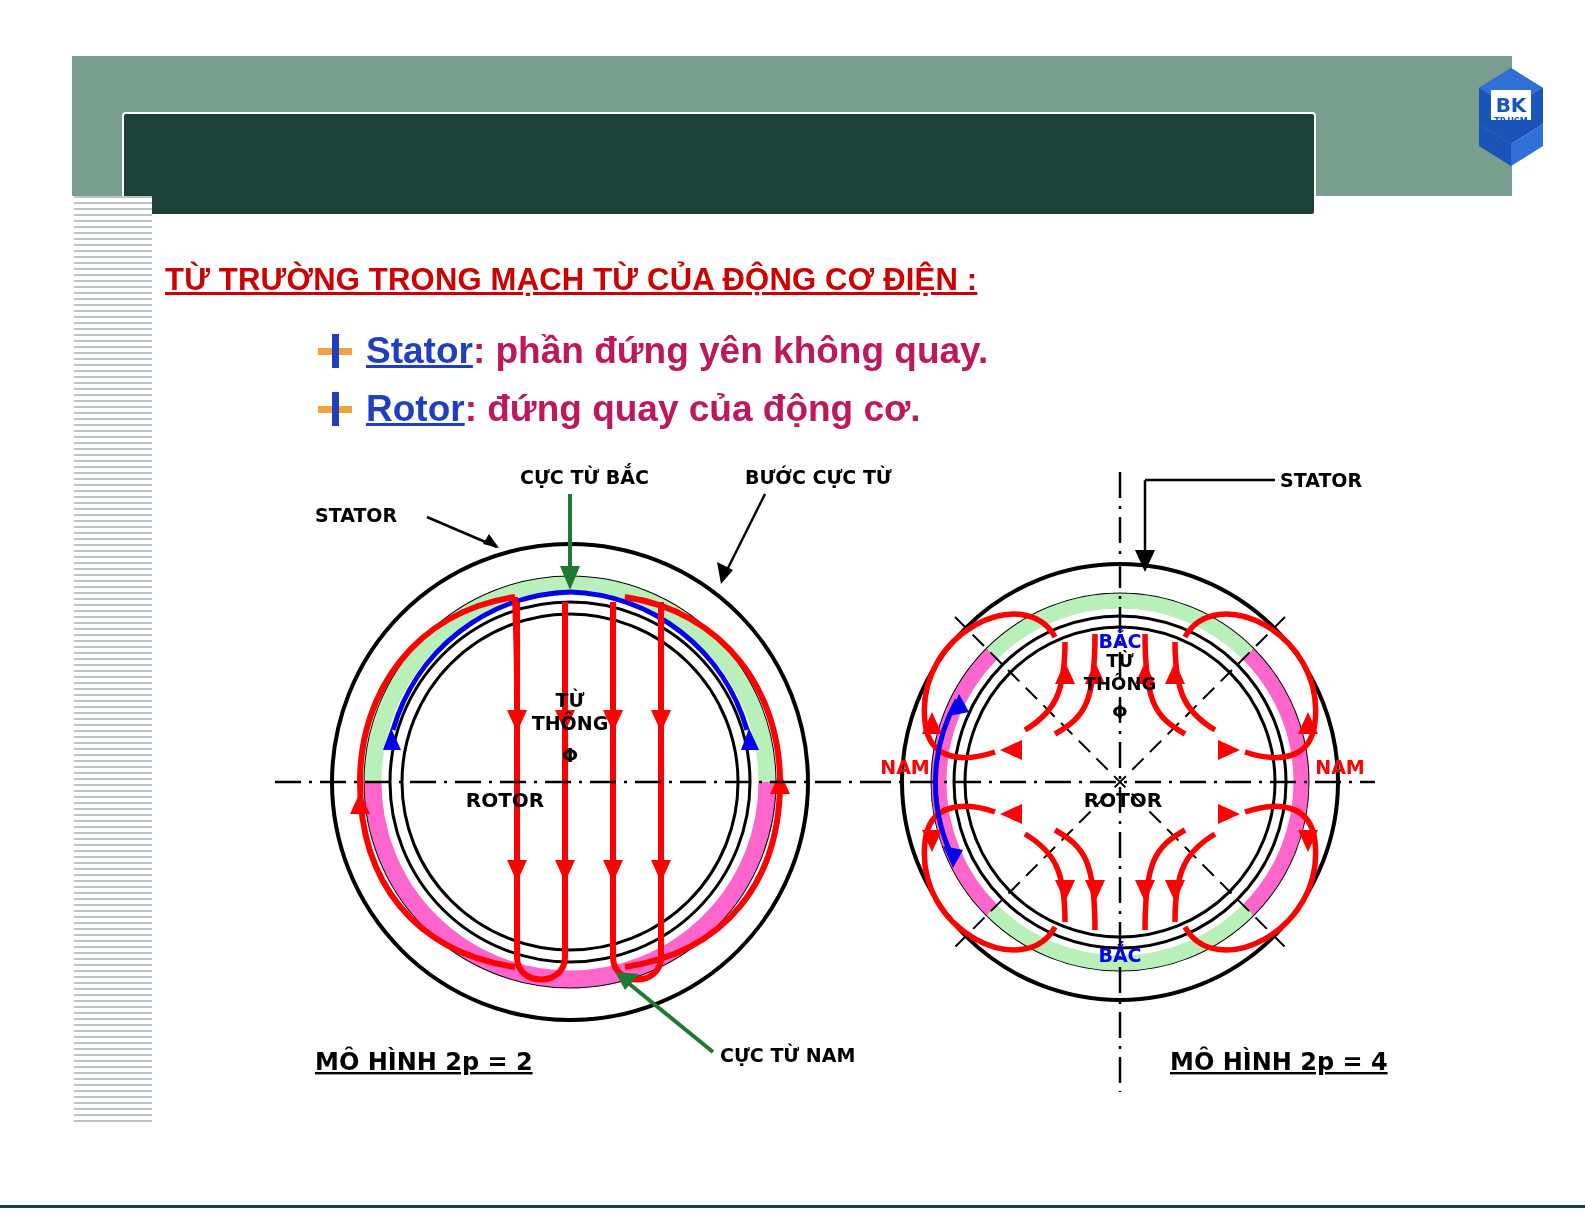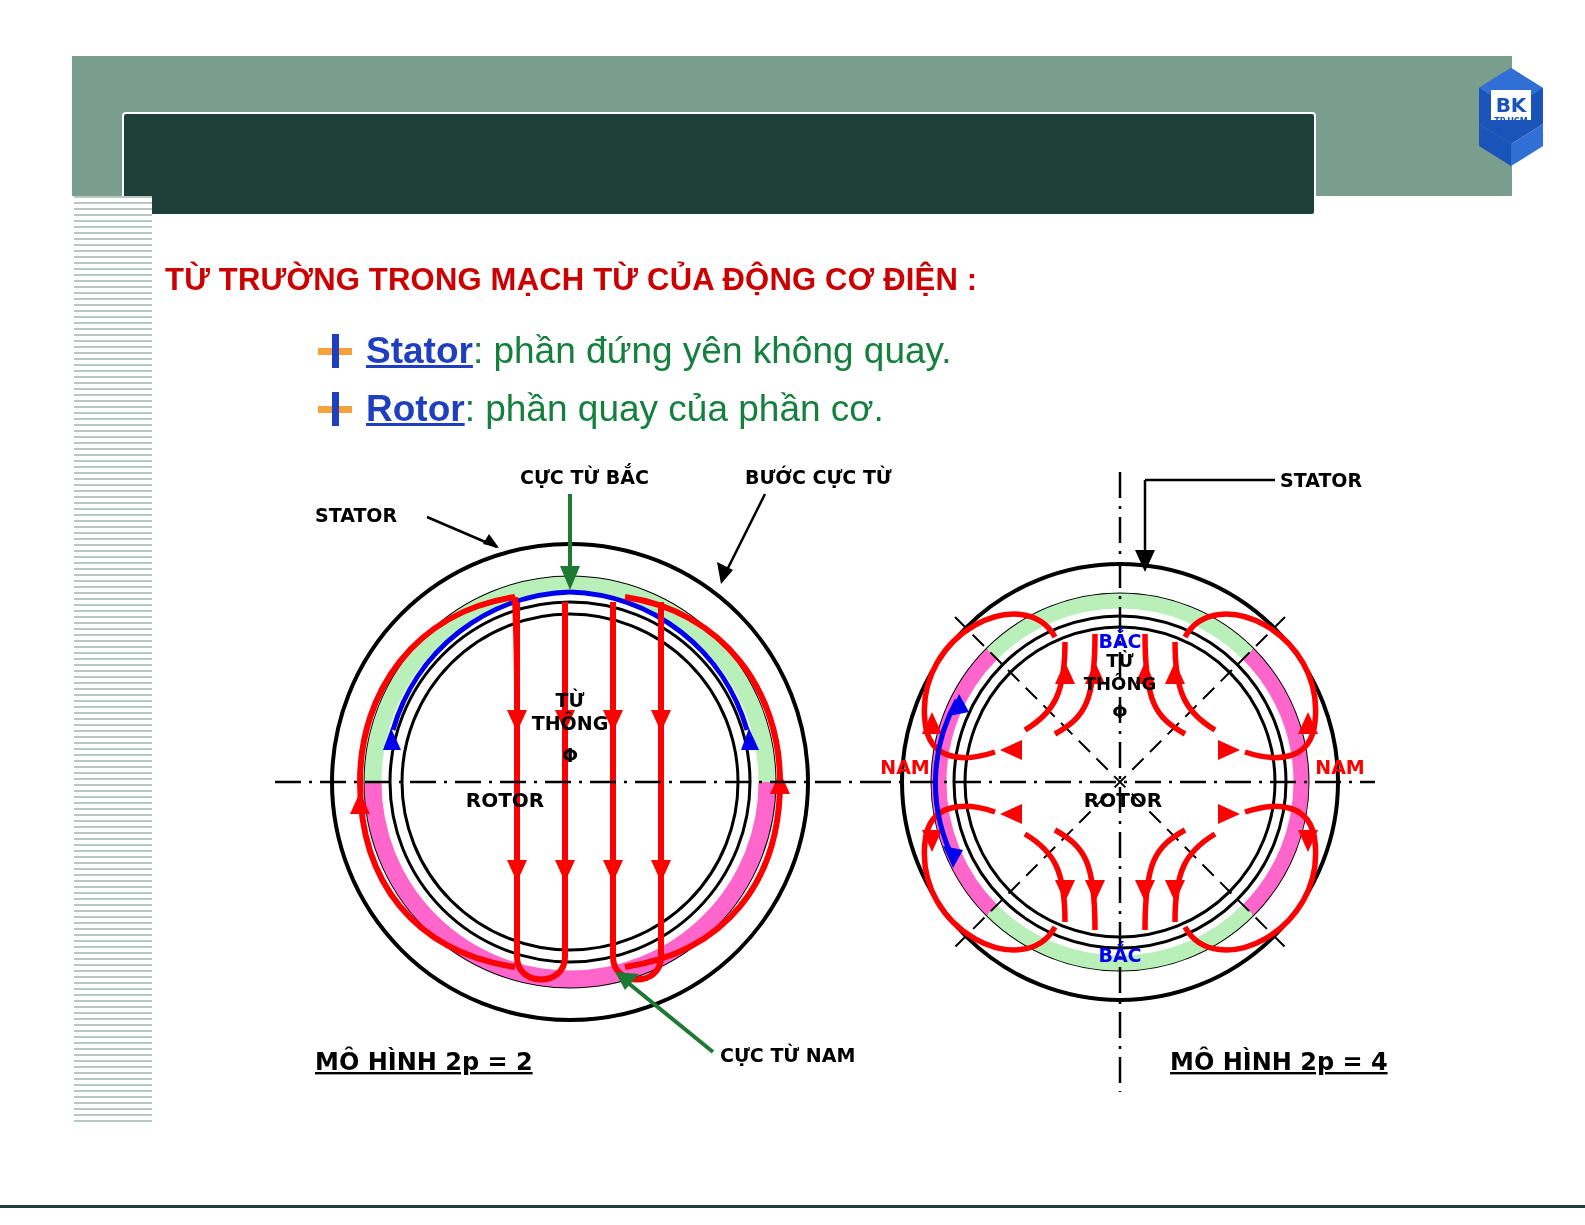--- a/index.html
+++ b/index.html
@@ -12,31 +12,31 @@
 
   
   .hatch{position:absolute;left:74px;top:196px;width:78px;height:930px;
     background:repeating-linear-gradient(to bottom,#b9c6c2 0px,#b9c6c2 2px,#ffffff 2px,#ffffff 6px);}
 
   
   .bottom-rule{position:absolute;left:0;top:1205px;width:1585px;height:3px;background:#1d4038;}
 
   
   .heading{position:absolute;left:165px;top:262px;font-size:31px;font-weight:bold;color:#cc0000;
-    letter-spacing:.2px;white-space:nowrap;}
+    text-decoration:underline;letter-spacing:.2px;white-space:nowrap;}
 
   
   .bullet-row{position:absolute;display:flex;align-items:center;}
   #b1{left:318px;top:330px;}
   #b2{left:318px;top:388px;}
   .bullet-mark{width:34px;height:34px;position:relative;margin-right:14px;flex:none;}
   .bullet-mark .bm-h{position:absolute;left:0;top:14px;width:34px;height:7px;background:#f2a33c;}
   .bullet-mark .bm-v{position:absolute;left:14px;top:0;width:7px;height:34px;background:#1f3fbf;}
   .bullet-key{font-size:37px;font-weight:bold;color:#1f3fbf;text-decoration:underline;}
-  .bullet-text{font-size:37px;color:#15803d;}
+  .bullet-text{font-size:37px;color:#be185d;font-weight:bold;}
 
   
   .figure{position:absolute;left:265px;top:462px;width:1160px;height:640px;background:#ffffff;}
   svg text{font-family:"DejaVu Sans",sans-serif;font-weight:bold;}
 </style>
 </head>
 <body>
 
 <div class="banner-green"></div>
 <div class="banner-dark"></div>
@@ -65,21 +65,21 @@
   <span class="bullet-key">Stator</span>
   <span class="bullet-text"> : phần đứng yên không quay.</span>
 </div>
 
 <div class="bullet-row" id="b2">
   <span class="bullet-mark">
     <span class="bm-h"></span>
       <span class="bm-v"></span>
   </span>
   <span class="bullet-key">Rotor</span>
-  <span class="bullet-text">: phần quay của phần cơ.</span>
+  <span class="bullet-text">: đứng quay của động cơ.</span>
 </div>
 
 <div class="figure">
 <svg width="1160" height="640" viewBox="0 0 1160 640">
 
   <g>
 
     <circle cx="305" cy="320" r="238" fill="none" stroke="#000" stroke-width="4"></circle>
     <circle cx="305" cy="320" r="205" fill="none" stroke="#000" stroke-width="3"></circle>
 

